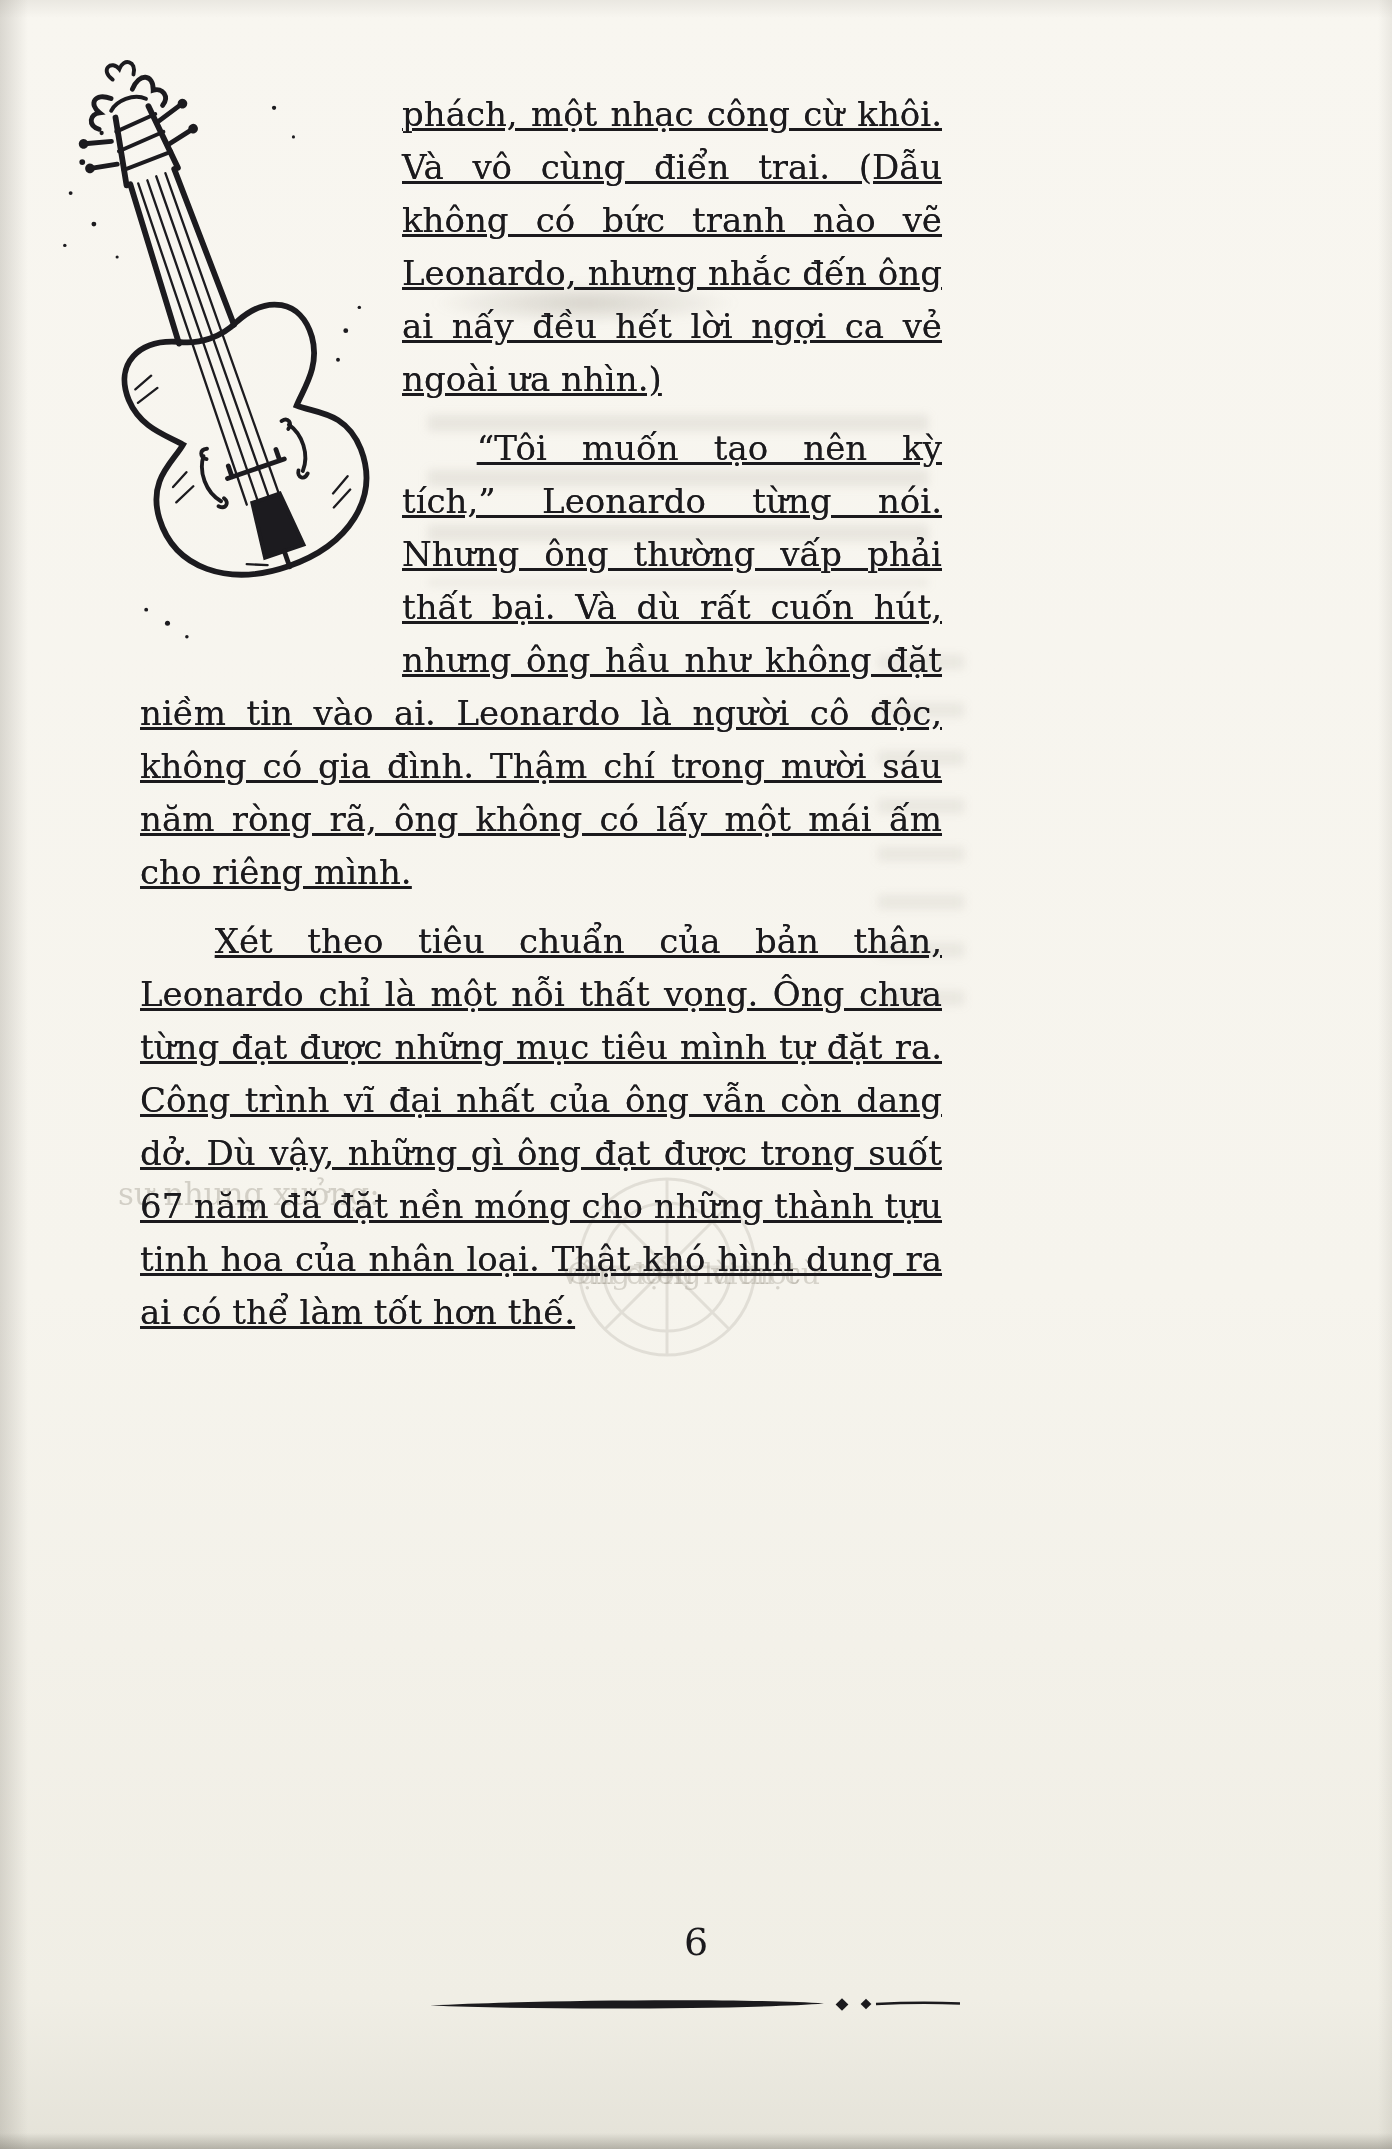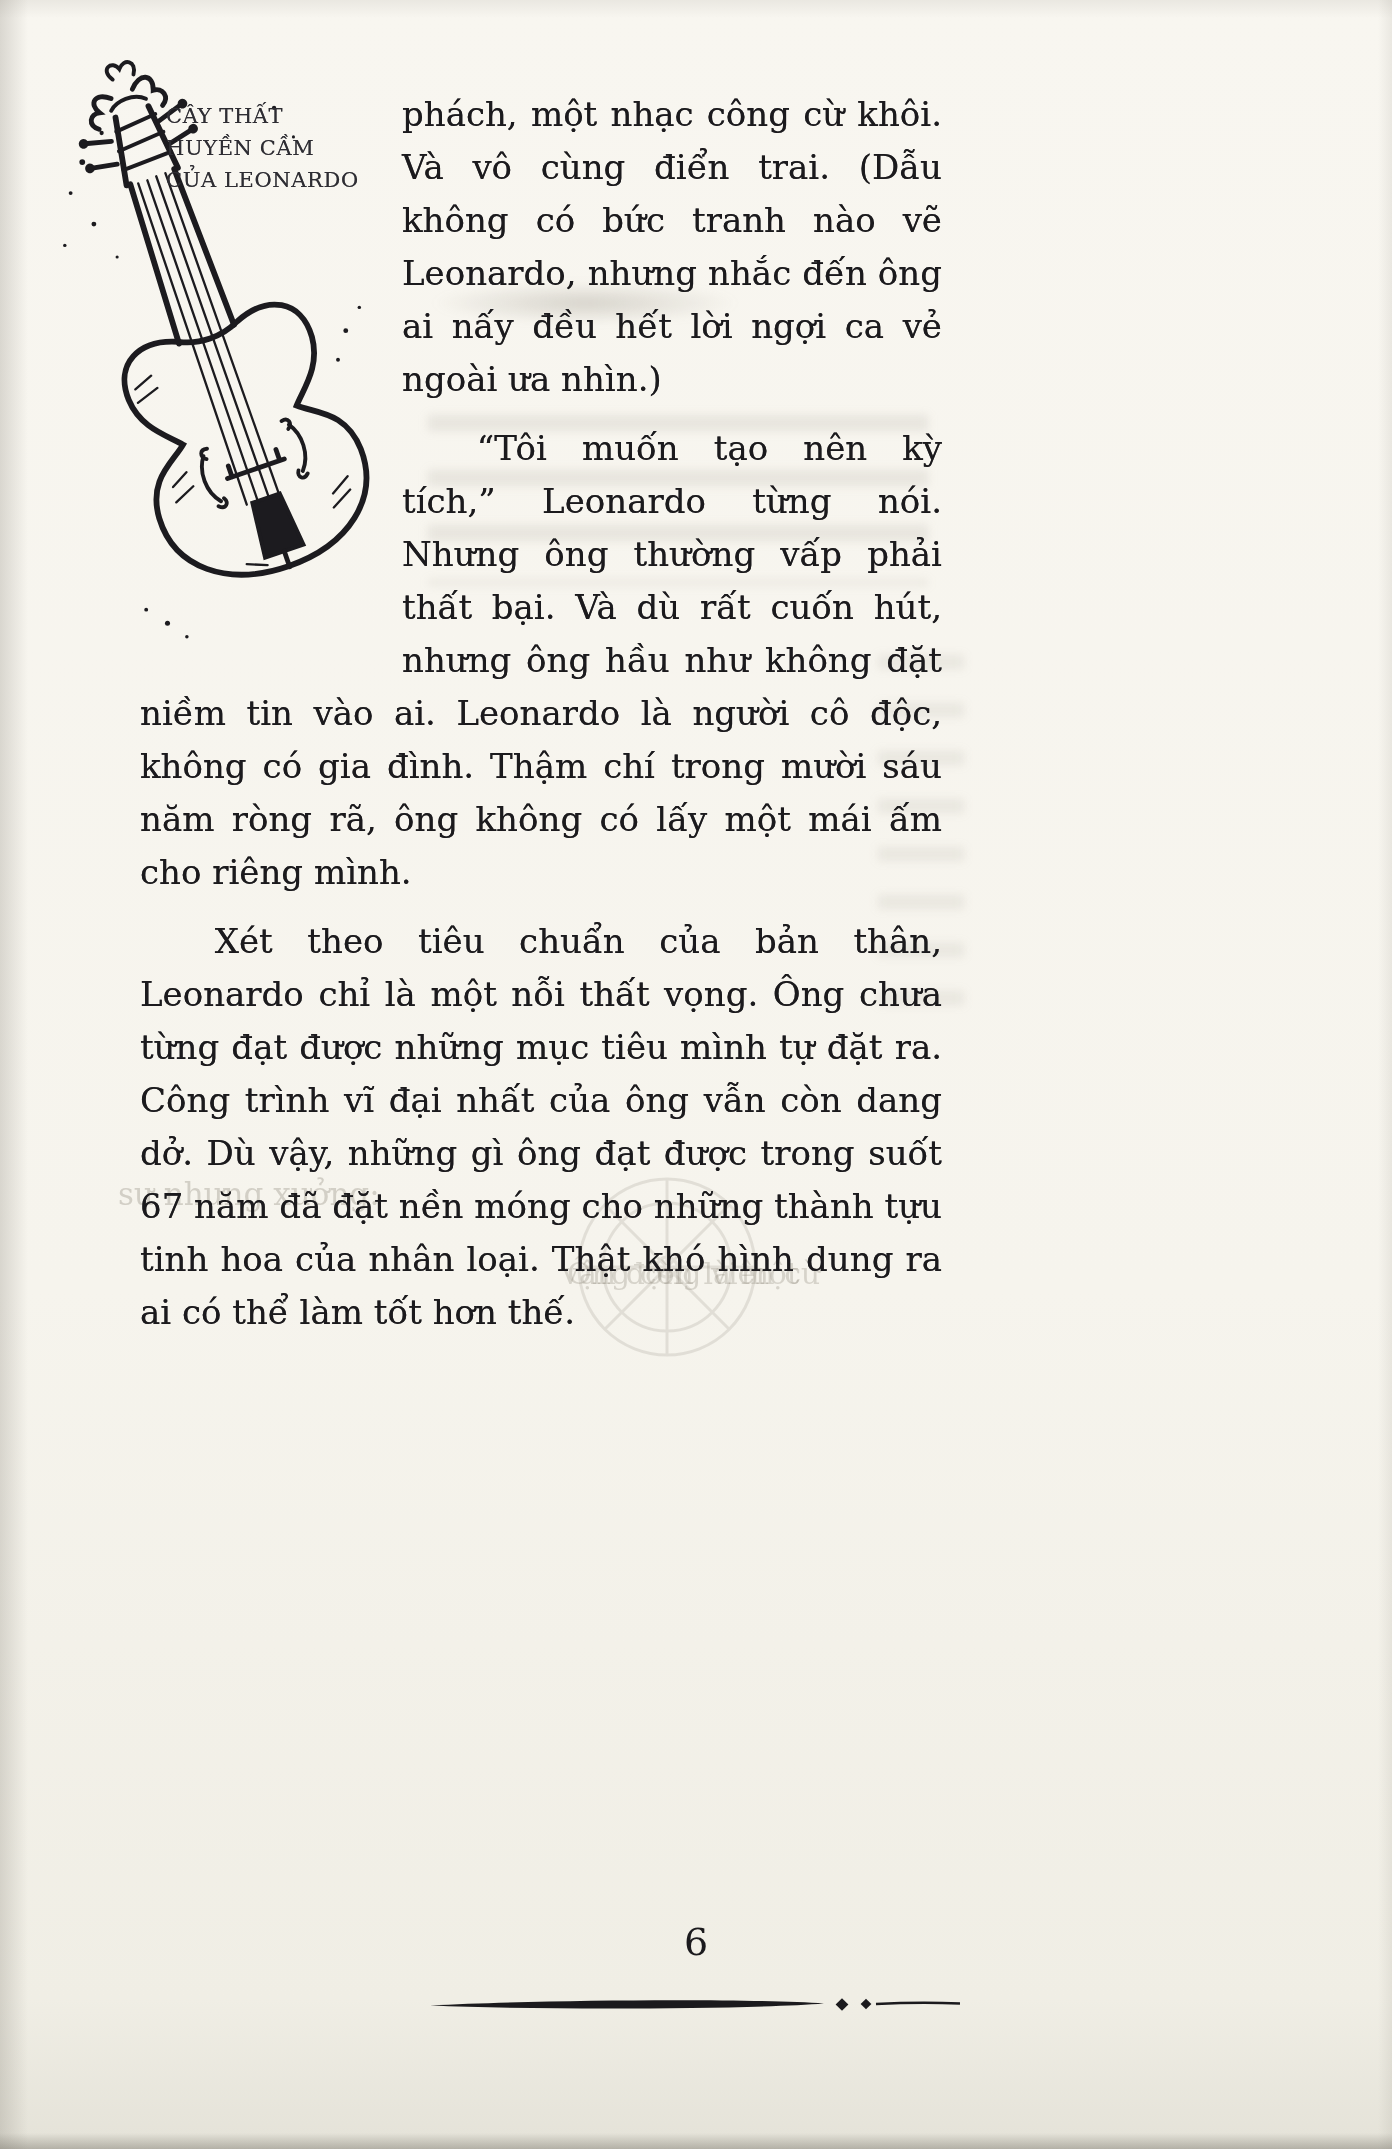--- a/index.html
+++ b/index.html
@@ -10,20 +10,21 @@
       linear-gradient(to left, rgba(110,105,95,.10), rgba(110,105,95,0) 14px),
       linear-gradient(to bottom, rgba(110,105,95,.10), rgba(110,105,95,0) 18px),
       linear-gradient(180deg,#f8f6f0 0%,#f6f4ed 60%,#f0eee5 93%,#e4e2d8 100%);
     font-family:"DejaVu Serif","Liberation Serif",serif;color:#1b1a1d;
   }
   
   .textblock{
     position:absolute;left:140px;top:88px;width:802px;
     font-size:34px;line-height:53px;text-align:justify;
     text-shadow:0 0 .5px rgba(27,26,29,.75);
+    text-decoration:underline;
   }
   .float-spacer{float:left;width:262px;height:562px;}
   .para{margin:0 0 16px 0;}
   .para.indent{text-indent:2.2em;}
   
   .illustration{position:absolute;left:24px;top:40px;margin:0;width:380px;height:620px;}
   .illustration svg{display:block;}
   .caption{
     position:absolute;left:166px;top:100px;width:220px;
     font-size:21px;line-height:32px;letter-spacing:.6px;color:#2e2d33;
@@ -117,25 +118,20 @@
         <circle cx="318" cy="330" r="2"></circle>
           <circle cx="252" cy="70" r="2.2"></circle>
         <circle cx="272" cy="100" r="1.6"></circle>
           <circle cx="142" cy="602" r="2.6"></circle>
         <circle cx="120" cy="588" r="2"></circle>
           <circle cx="162" cy="616" r="1.8"></circle>
       </g>
     </svg>
   </figure>
 
-  <div class="caption">
-    <div>CÂY THẤT</div>
-    <div>HUYỀN CẦM</div>
-    <div>CỦA LEONARDO</div>
-  </div>
 
   <main class="textblock">
     <div class="float-spacer"></div>
     <p class="para">phách, một nhạc công cừ khôi. Và vô cùng điển trai. (Dẫu không có bức tranh nào vẽ Leonardo, nhưng nhắc đến ông ai nấy đều hết lời ngợi ca vẻ ngoài ưa nhìn.)</p>
     <p class="para indent">“Tôi muốn tạo nên kỳ tích,” Leonardo từng nói. Nhưng ông thường vấp phải thất bại. Và dù rất cuốn hút, nhưng ông hầu như không đặt niềm tin vào ai. Leonardo là người cô độc, không có gia đình. Thậm chí trong mười sáu năm ròng rã, ông không có lấy một mái ấm cho riêng mình.</p>
     <p class="para indent">Xét theo tiêu chuẩn của bản thân, Leonardo chỉ là một nỗi thất vọng. Ông chưa từng đạt được những mục tiêu mình tự đặt ra. Công trình vĩ đại nhất của ông vẫn còn dang dở. Dù vậy, những gì ông đạt được trong suốt 67 năm đã đặt nền móng cho những thành tựu tinh hoa của nhân loại. Thật khó hình dung ra ai có thể làm tốt hơn thế.</p>
   </main>
 
   <div class="pagenum">6</div>
   <svg class="flourish" viewBox="0 0 540 26">

